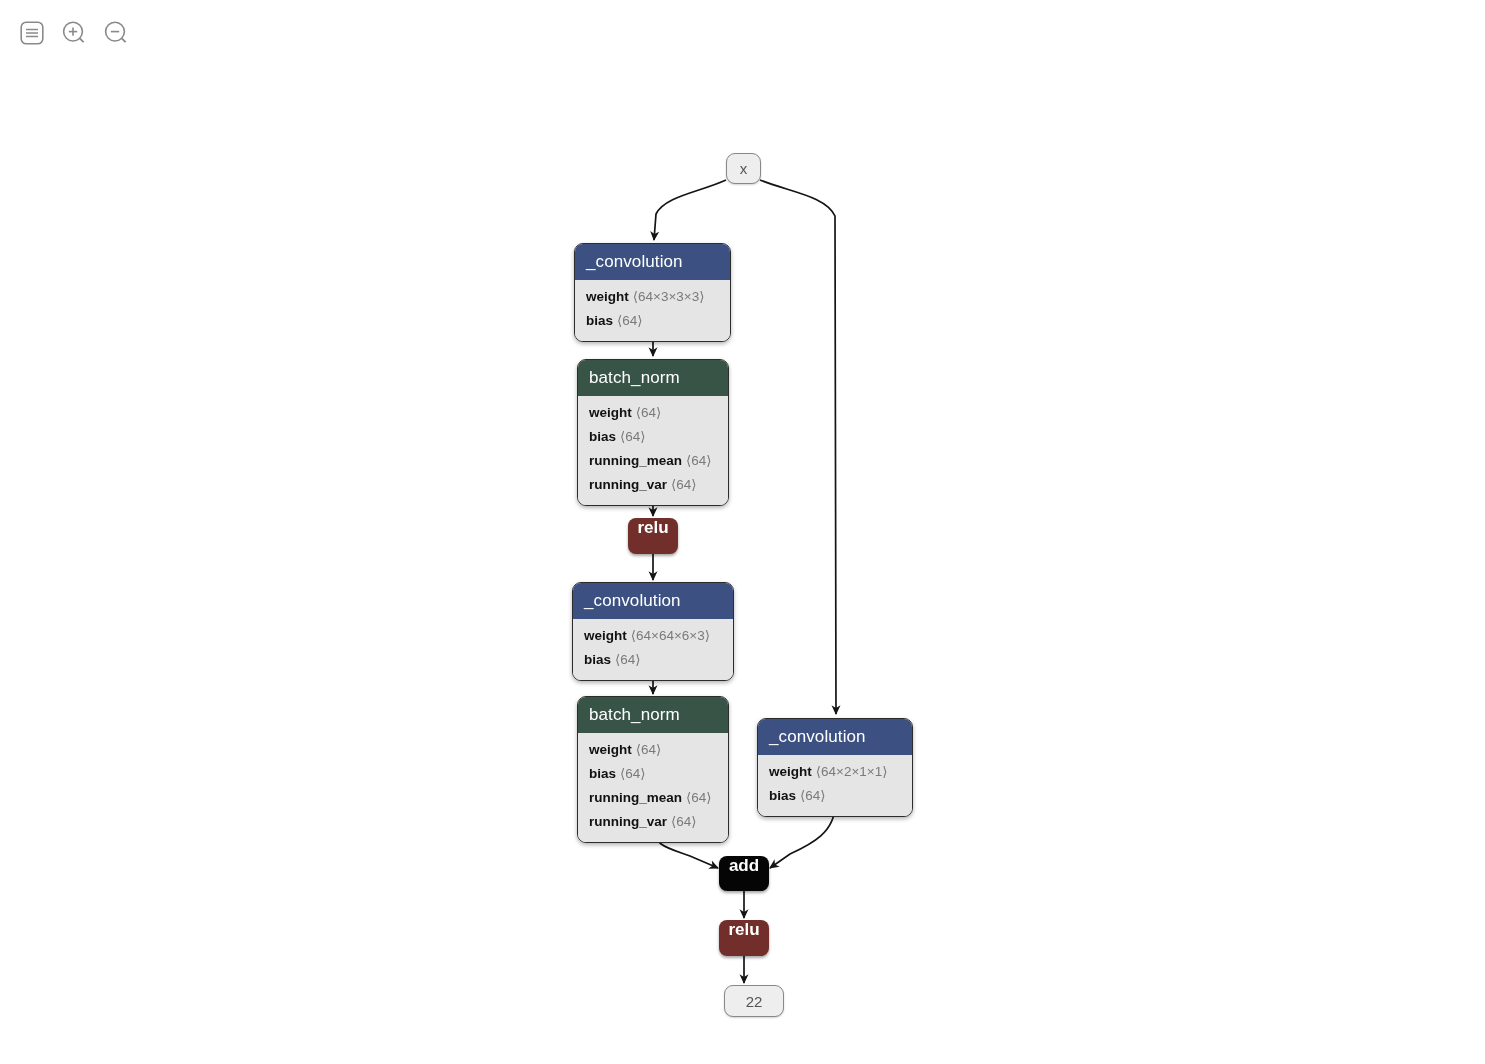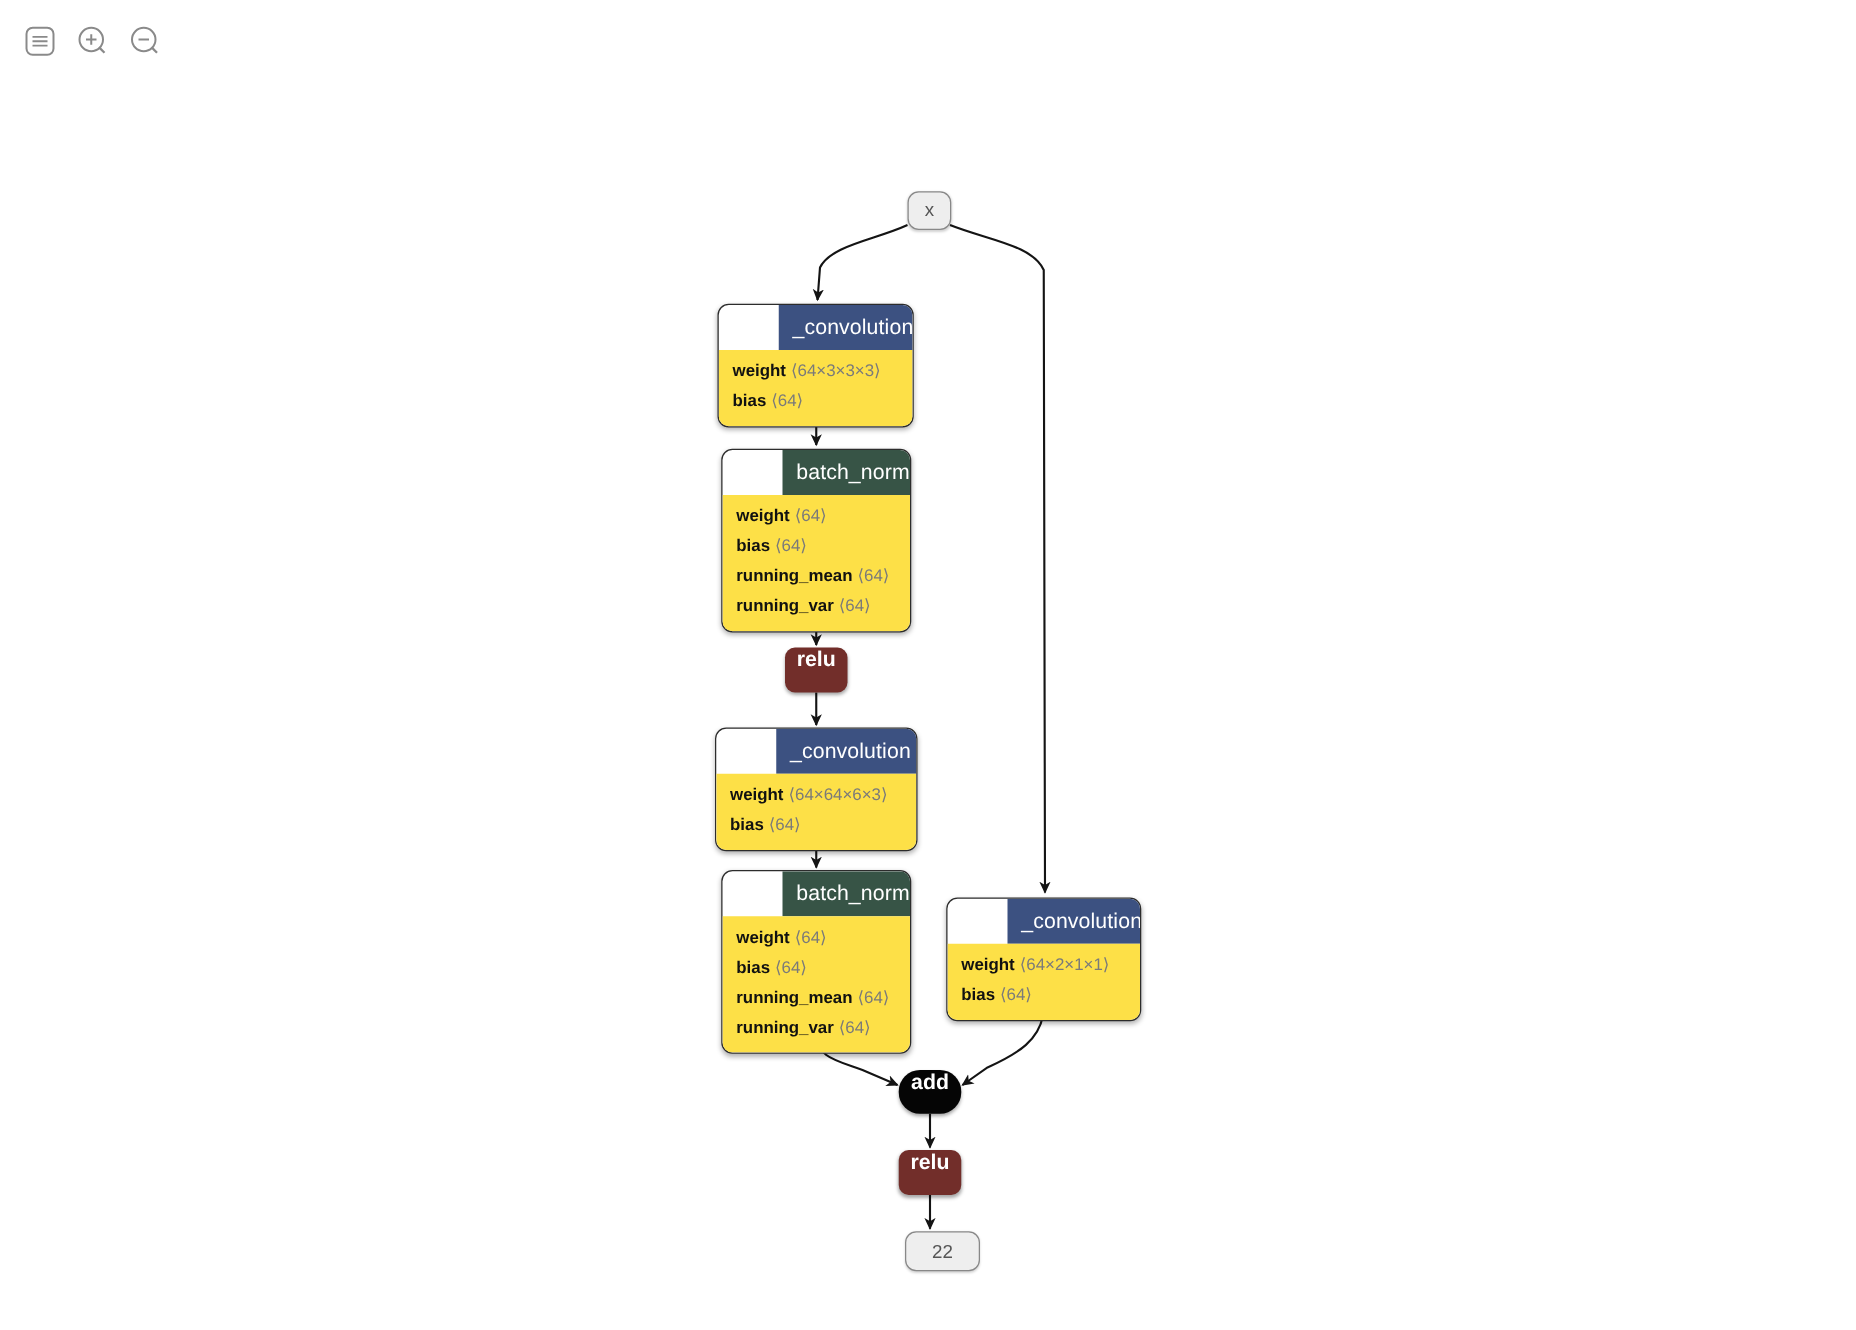--- a/index.html
+++ b/index.html
@@ -81,24 +81,23 @@
     display: flex;
     flex-direction: column;
   }
   .module-header {
     color: #ffffff;
     font-size: 17px;
     line-height: 1;
     padding: 9px 11px 10px 11px;
     white-space: nowrap;
     letter-spacing: 0.1px;
-    margin-left: 48px;
   }
   .module-body {
-    background: #fde047;
+    background: #e5e5e5;
     padding: 7px 11px 9px 11px;
     display: flex;
     flex-direction: column;
     gap: 3px;
   }
   .param-row {
     font-size: 13.5px;
     line-height: 1.55;
     white-space: nowrap;
     color: #1a1a1a;
@@ -265,21 +264,21 @@
     <div class="module-body">
       <div class="param-row">
         <span class="param-name">weight</span><span class="param-shape">⟨64×2×1×1⟩</span>
       </div>
       <div class="param-row">
         <span class="param-name">bias</span><span class="param-shape">⟨64⟩</span>
       </div>
     </div>
   </div>
 
-  <div class="node op-node" style="left:719px; top:856px; width:50px; height:35px; background:#050505;border-radius:17px;">
+  <div class="node op-node" style="left:719px; top:856px; width:50px; height:35px; background:#050505;">
     <span>add</span>
   </div>
 
   <div class="node op-node" style="left:719px; top:920px; width:50px; height:36px; background:#722e2a;">
     <span>relu</span>
   </div>
 
   <div class="node io-node" style="left:724px; top:985px; width:60px; height:32px;">
     <span>22</span>
   </div>

